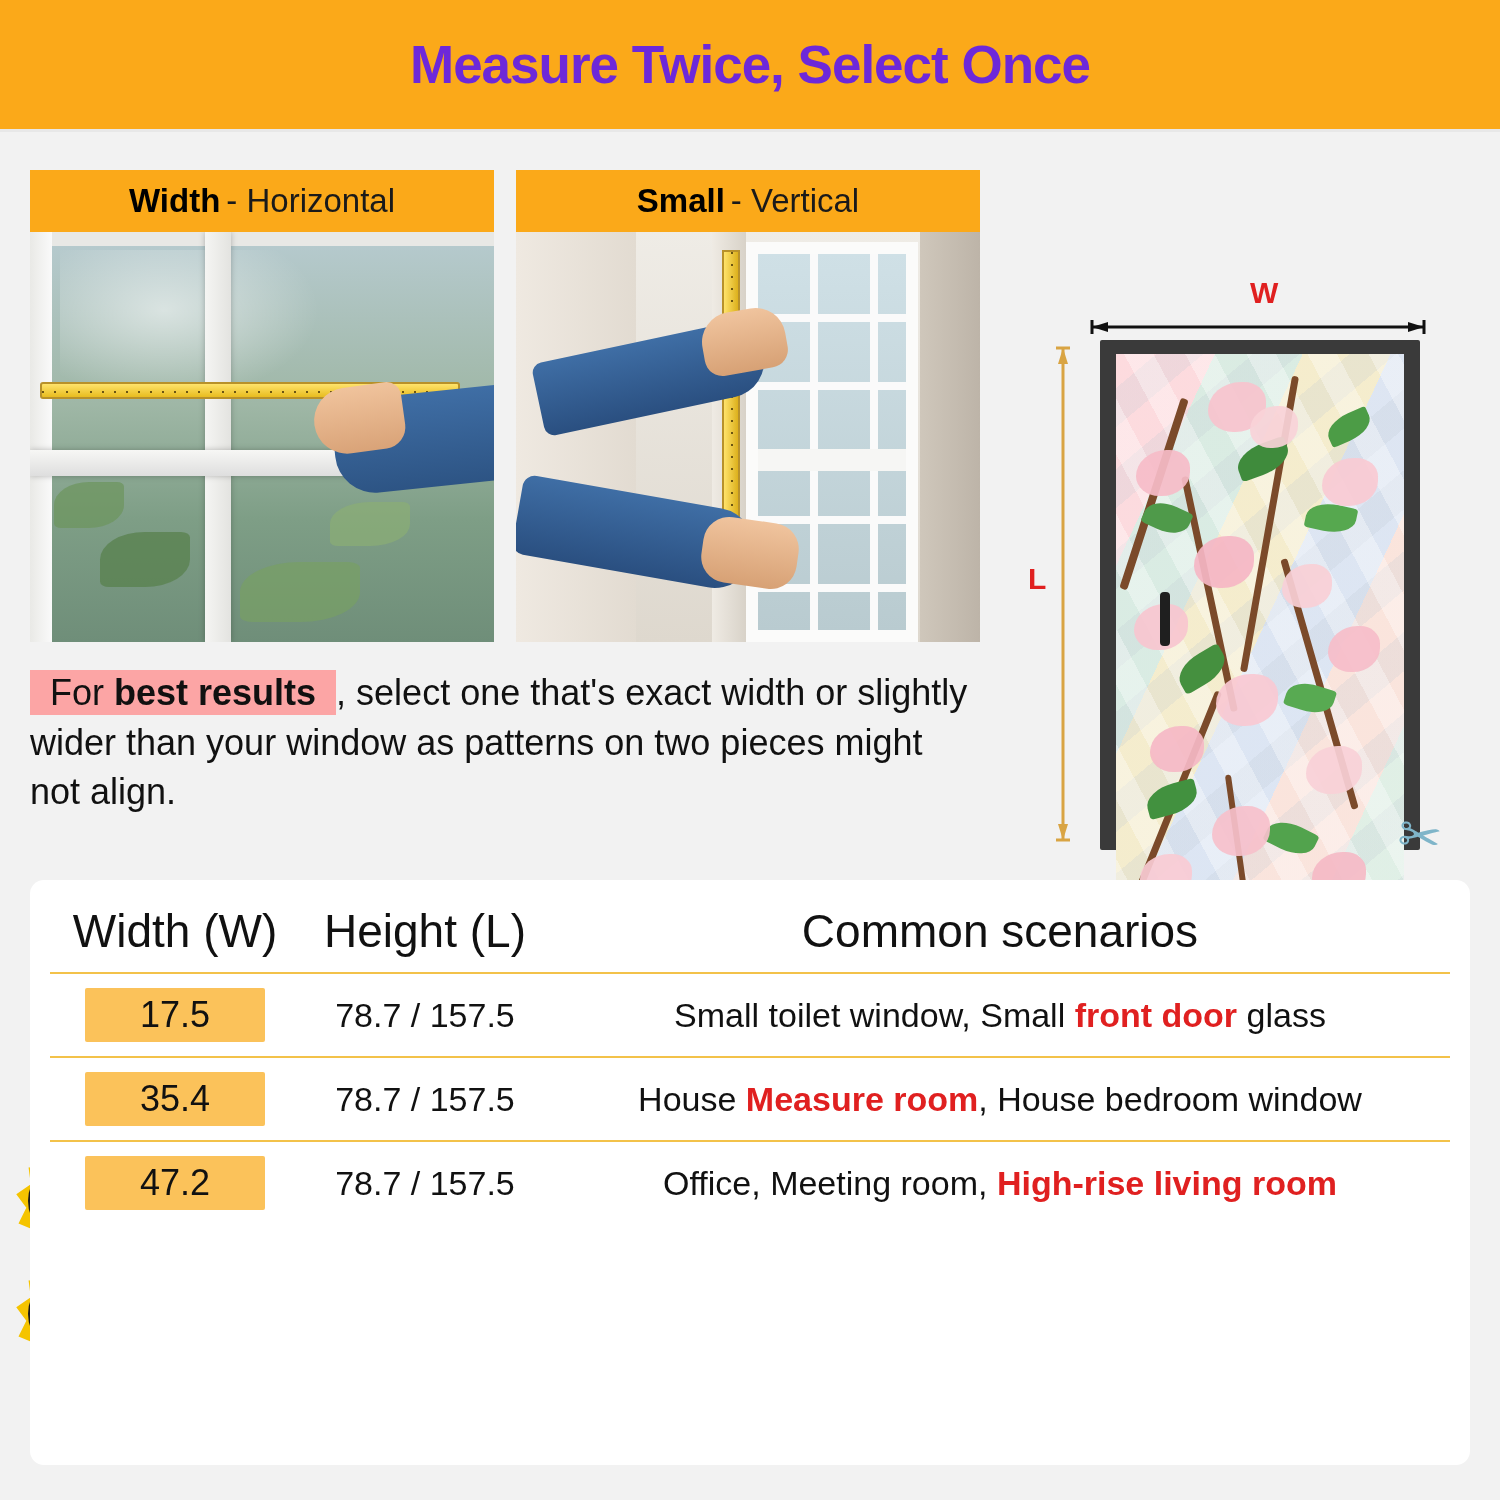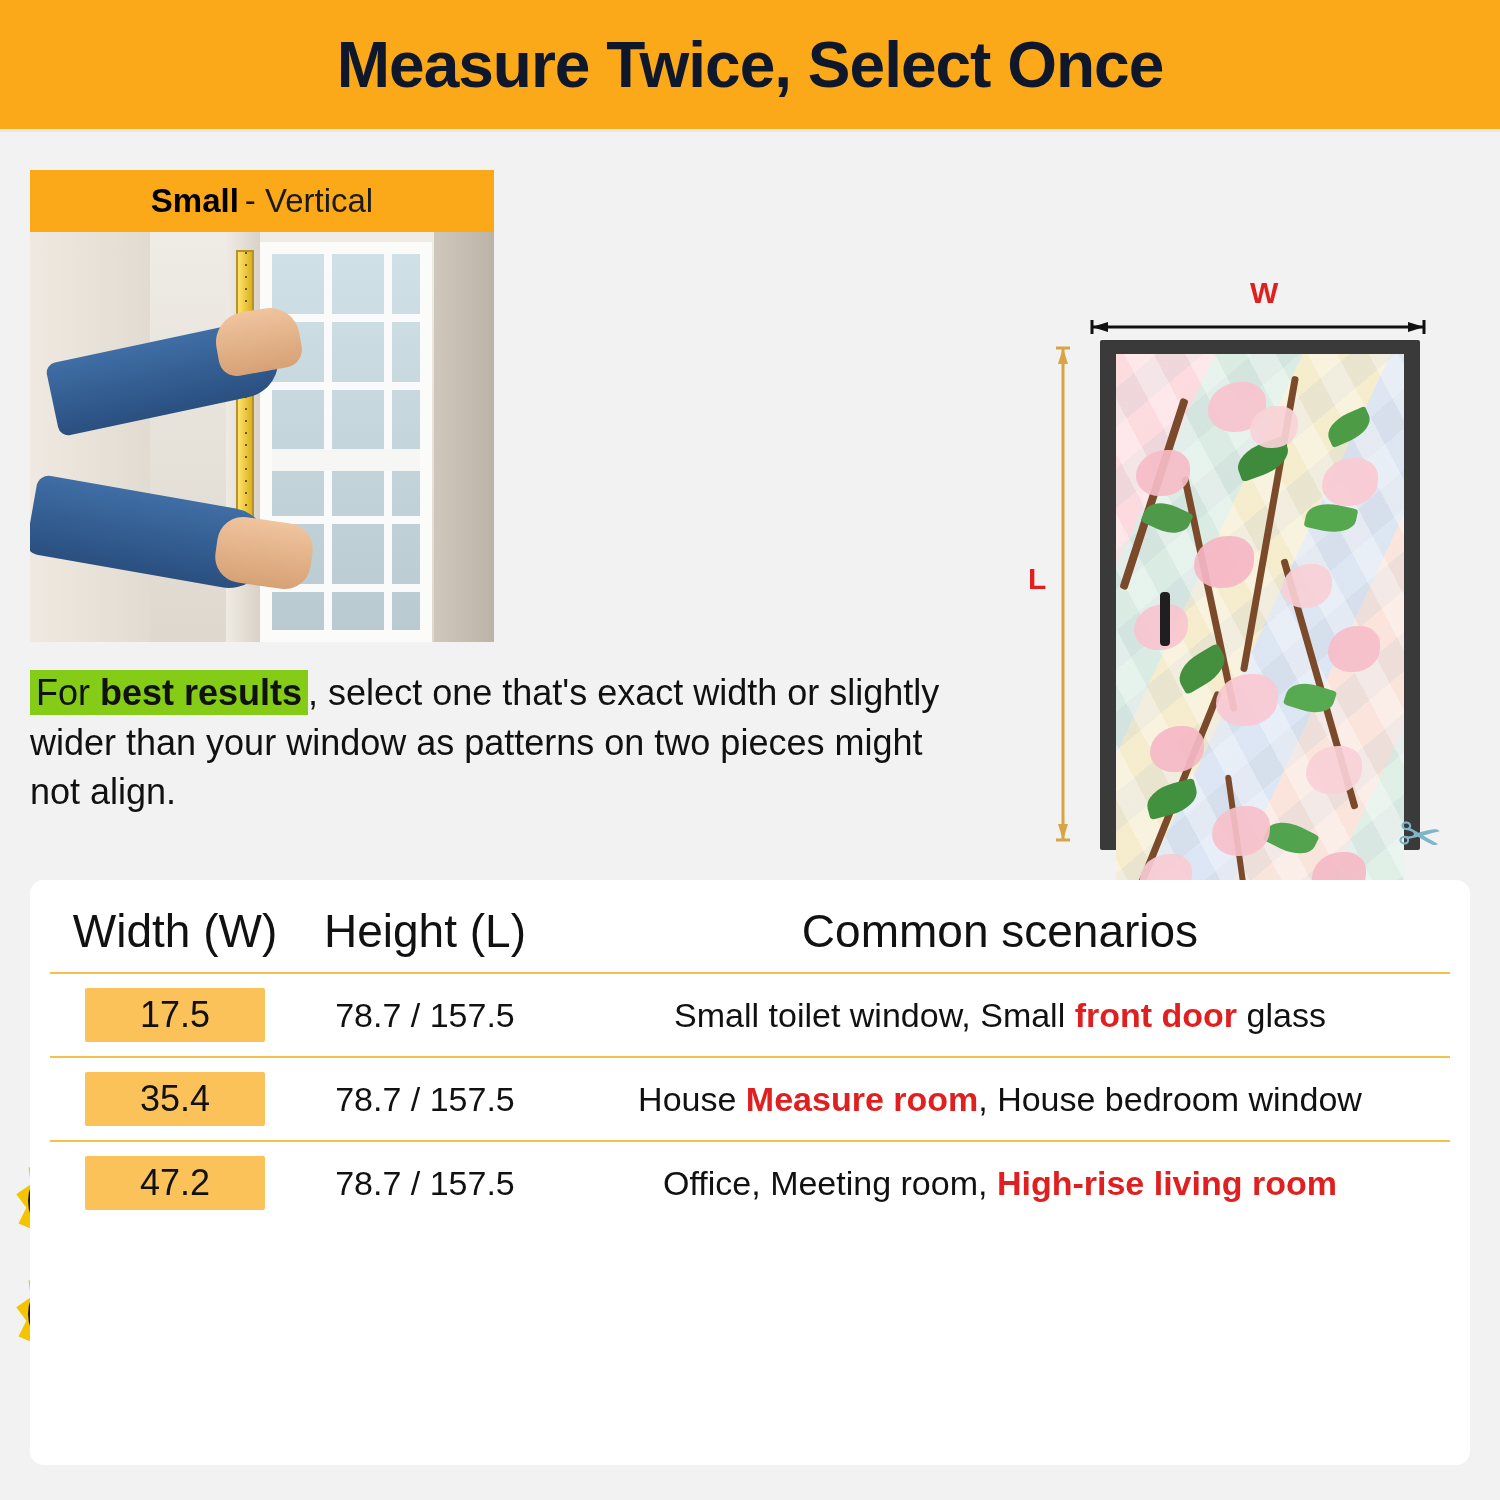--- a/index.html
+++ b/index.html
@@ -15,23 +15,23 @@
   
   .header {
     background: #FBA919;
     height: 132px;
     display: flex;
     align-items: center;
     justify-content: center;
     border-bottom: 3px solid #e8e8e8;
   }
   .header-title {
-    font-size: 64px;
+    font-size: 53px;
     font-weight: bold;
-    color: #0f172a;
+    color: #6d28d9;
     letter-spacing: -1px;
     white-space: nowrap;
   }
 
   
   .top-area {
     position: relative;
     padding: 38px 30px 0 30px;
     height: 740px;
   }
@@ -179,22 +179,22 @@
 
   
   .para {
     width: 950px;
     margin-top: 26px;
     font-size: 36px;
     line-height: 1.38;
     color: #111;
   }
   .hl {
-    background: #84cc16;
-    padding: 2px 6px;
+    background: #fca5a5;
+    padding: 2px 20px;
   }
   .para b { font-weight: bold; }
 
   
   .door-area {
     position: absolute;
     right: 40px; top: 150px;
     width: 420px; height: 620px;
   }
   .w-label {
@@ -298,20 +298,43 @@
 <body>
 
 <div class="header">
   <div class="header-title">Measure Twice, Select Once</div>
 </div>
 
 <div class="top-area">
 
   <div class="photos">
 
+    <div class="photo-card">
+      <div class="photo-cap">
+        <b>Width</b>
+        <span>- Horizontal</span>
+      </div>
+      <div class="photo">
+        <div class="p1-bg"></div>
+        <div class="p1-glow"></div>
+        <div class="p1-leaf" style="left:24px;top:250px;width:70px;height:46px;"></div>
+        <div class="p1-leaf" style="left:70px;top:300px;width:90px;height:55px;background:rgba(90,130,80,.8);"></div>
+        <div class="p1-leaf" style="left:210px;top:330px;width:120px;height:60px;background:rgba(120,160,100,.7);"></div>
+        <div class="p1-leaf" style="left:300px;top:270px;width:80px;height:44px;background:rgba(140,175,115,.65);"></div>
+        <div class="p1-frame-top"></div>
+        <div class="p1-frame-left"></div>
+        <div class="p1-frame-v"></div>
+        <div class="p1-frame-h"></div>
+        <div class="p1-tape"></div>
+        <div class="p1-hand">
+          <div class="p1-sleeve"></div>
+          <div class="p1-skin"></div>
+        </div>
+      </div>
+    </div>
 
     <div class="photo-card">
       <div class="photo-cap">
         <b>Small</b>
         <span>- Vertical</span>
       </div>
       <div class="photo">
         <div class="p2-bg"></div>
         <div class="p2-wall"></div>
         <div class="p2-wallR"></div>

